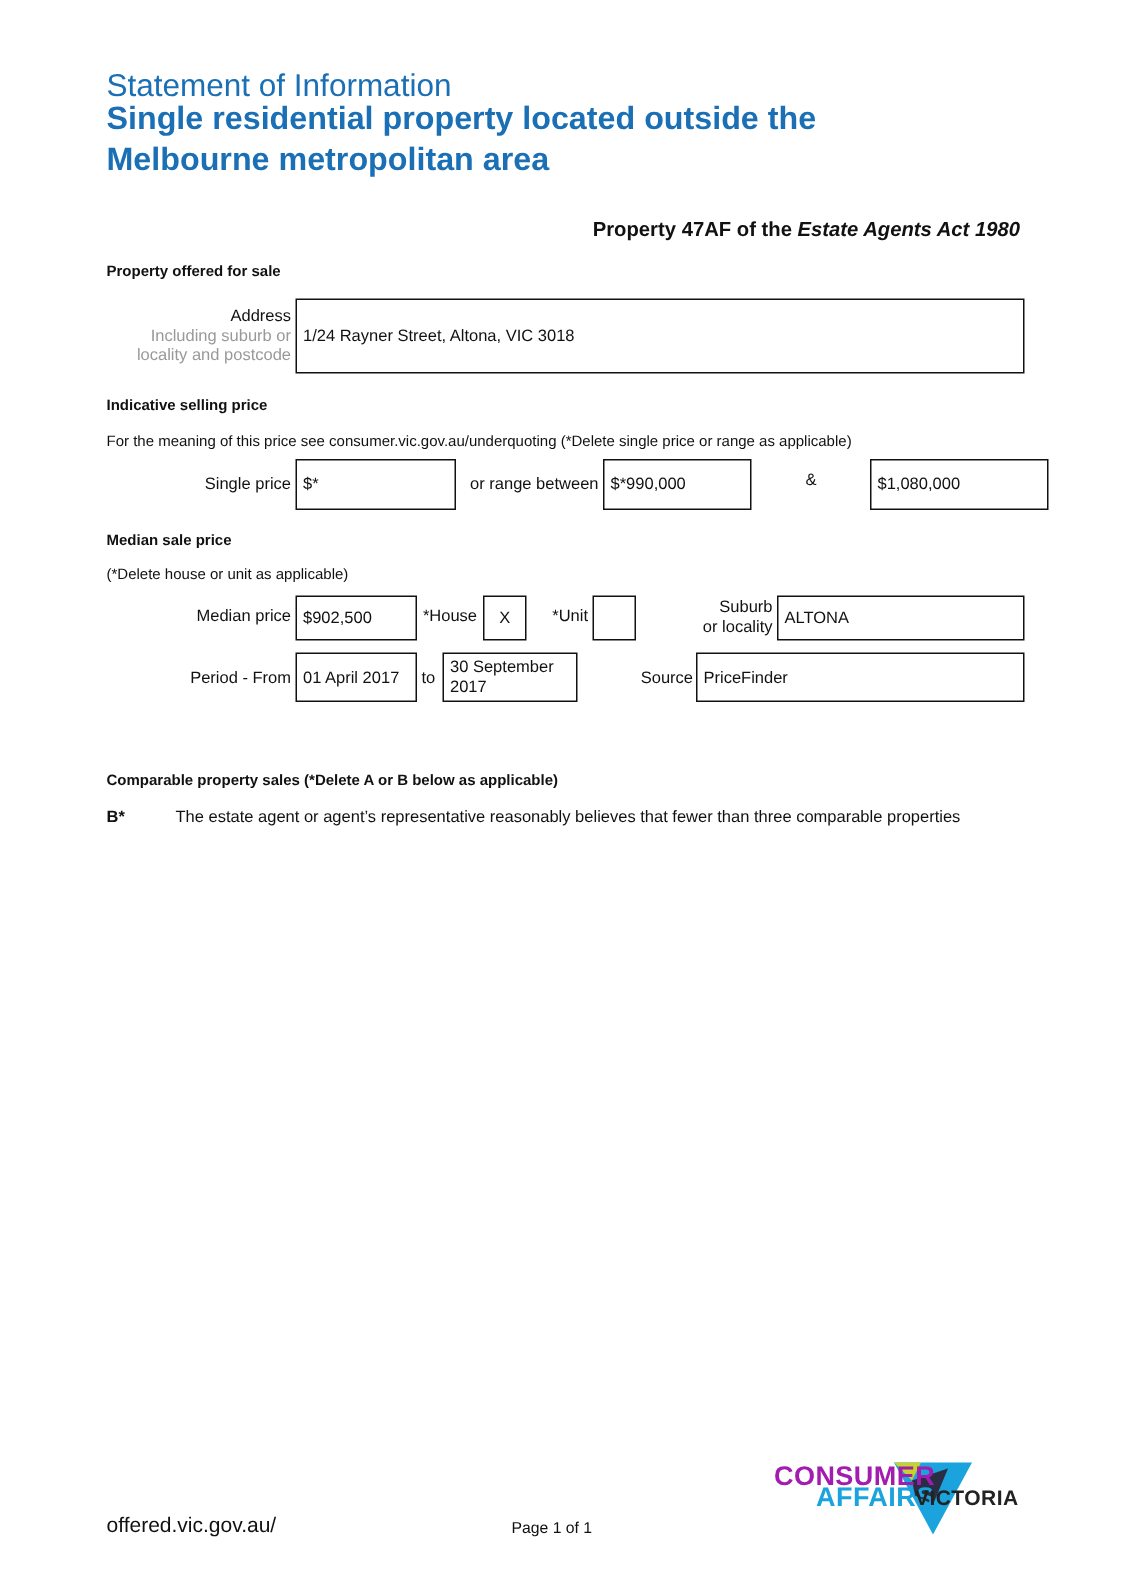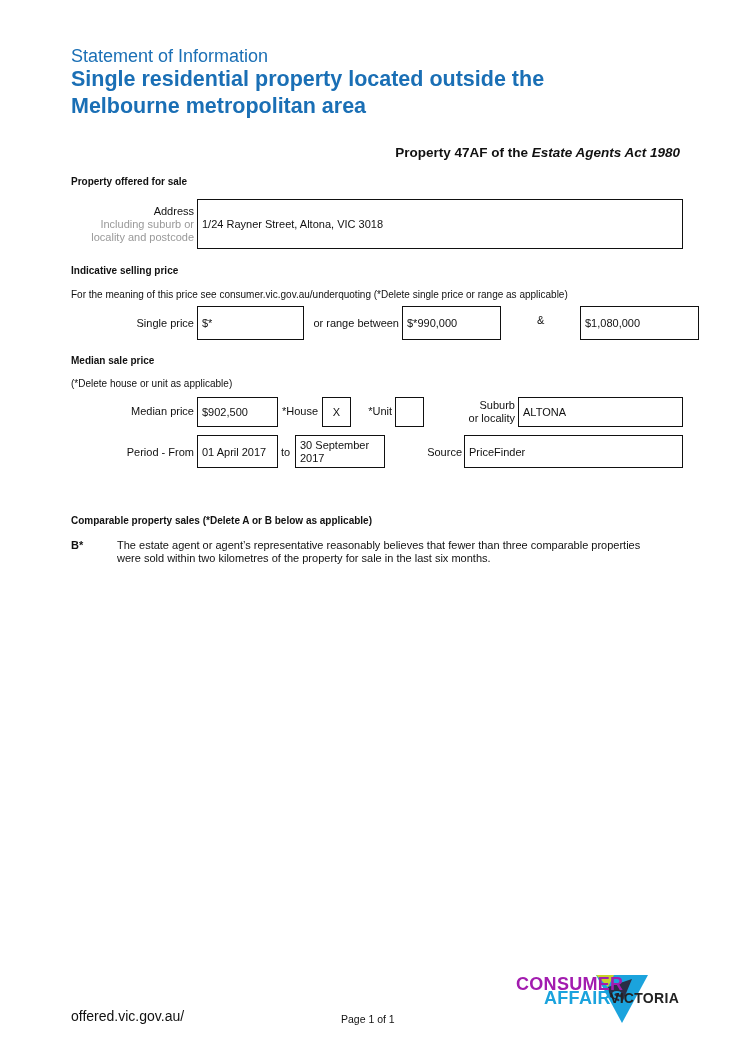--- a/index.html
+++ b/index.html
@@ -1,19 +1,19 @@
 <!DOCTYPE html>
 <html><head>
   <meta charset="utf-8">
   <style>
     * { box-sizing: border-box; margin: 0; padding: 0; }
     html, body { width: 750px; height: 1061px; background: #ffffff; }
     body { position: relative; font-family: "Liberation Sans", sans-serif; color: #111; overflow: hidden; }
     .abs { position: absolute; }
-    .sub-title { left: 71px; top: 46px; font-size: 18px; color: #1a6fb5; }
+    .sub-title { left: 71px; top: 46px; font-size: 21px; color: #1a6fb5; }
     .main-title { left: 71px; top: 66px; font-size: 21.5px; font-weight: bold; color: #1a6fb5; line-height: 27px; width: 560px; }
     .act { right: 70px; top: 145px; font-size: 13.5px; font-weight: bold; }
     .act i { font-style: italic; }
     .h2 { left: 71px; font-size: 10px; font-weight: bold; }
     .note { left: 71px; font-size: 10px; }
     .lbl { font-size: 11px; text-align: right; }
     .box { border: 1.5px solid #111; font-size: 11px; padding-left: 4px; display: flex; align-items: center; }
     .grey { color: #999; }
     .footer-url { left: 71px; top: 1008px; font-size: 14px; }
     .footer-page { left: 341px; top: 1013px; font-size: 10.5px; }
@@ -90,21 +90,20 @@
   </div>
   <div class="abs lbl" style="left:400px; top:446px; width:62px;">Source</div>
   <div class="abs box" style="left:464px; top:435px; width:219px; height:33px;">
     <span>PriceFinder</span>
   </div>
 
   <div class="abs h2" style="top:515px;">Comparable property sales (*Delete A or B below as applicable)</div>
   <div class="abs" style="left:71px; top:539px; font-size:11px; font-weight:bold;">B*</div>
   <div class="abs" style="left:117px; top:539px; font-size:11px; line-height:13px;">
     <div>The estate agent or agent’s representative reasonably believes that fewer than three comparable properties</div>
-    <div>were sold within two kilometres of the property for sale in the last six months.</div>
   </div>
 
   <div class="abs footer-url">offered.vic.gov.au/</div>
   <div class="abs footer-page">Page 1 of 1</div>
 
   <div class="abs" style="left:514px; top:973px; width:172px; height:52px;">
     <svg width="172" height="52" viewBox="0 0 172 52">
       <polygon points="82,2 134,2 108,50" fill="#1ba3dd"></polygon>
       <polygon points="82,2 100,2 94,14" fill="#c7d32a"></polygon>
       <polygon points="94,14 118,6 108,30 96,24" fill="#2a2e45"></polygon>

